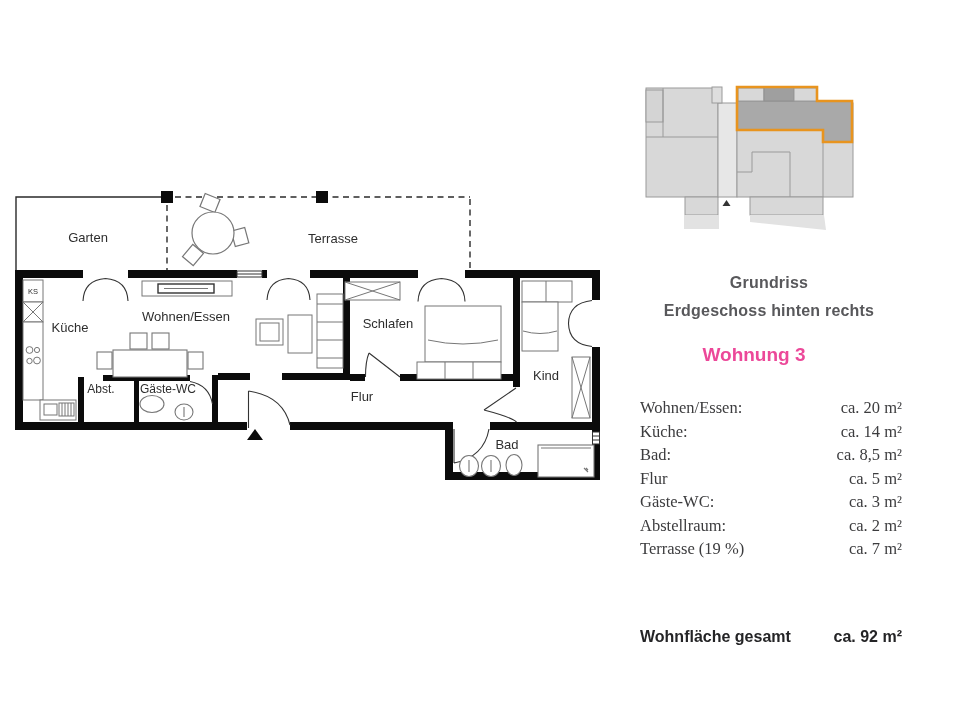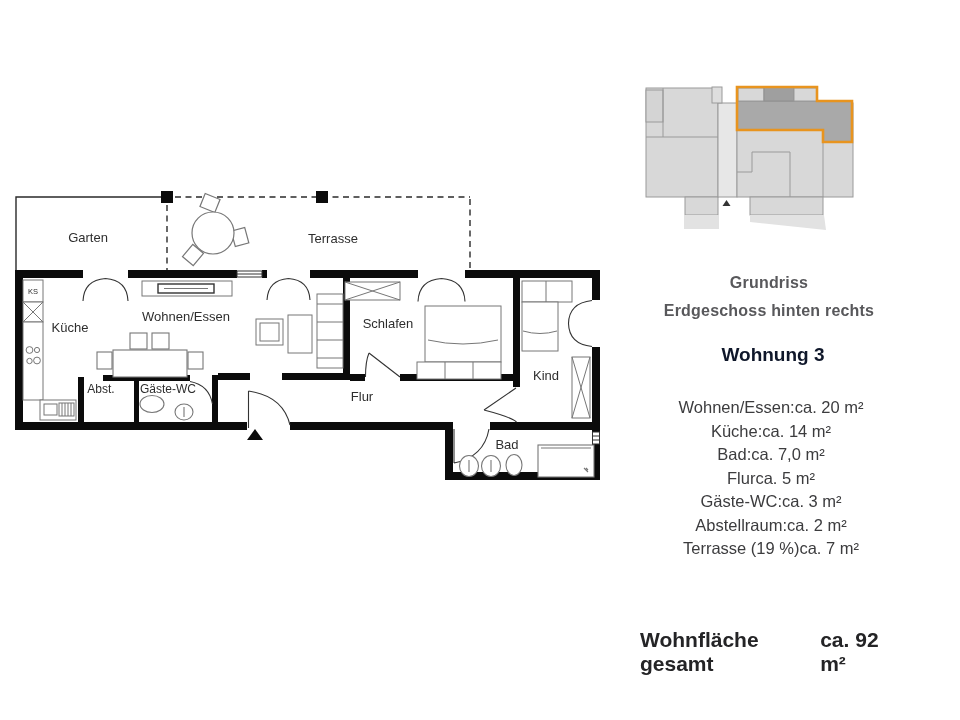--- a/index.html
+++ b/index.html
@@ -6,31 +6,31 @@
   body{
     width:960px;height:720px;position:relative;background:#ffffff;
     font-family:"Liberation Sans", sans-serif;overflow:hidden;
   }
   .abs{position:absolute;}
   .panel-title{
     position:absolute;left:620px;top:269px;width:298px;text-align:center;
     font-size:16px;font-weight:bold;color:#58585b;line-height:28px;letter-spacing:.2px;
   }
   .panel-subtitle{
-    position:absolute;left:624px;top:344px;width:298px;text-align:center;
-    font-size:19px;font-weight:bold;color:#0f172a;
+    position:absolute;left:605px;top:344px;width:298px;text-align:center;
+    font-size:19px;font-weight:bold;color:#ec4899;
   }
   .room-list{
     position:absolute;left:640px;top:396px;width:262px;
     font-size:16.5px;color:#3c3c3e;
   }
-  .room-row{display:flex;justify-content:center;line-height:23.5px;}
+  .room-row{display:flex;justify-content:space-between;line-height:23.5px;font-family:Liberation Serif, serif;}
   .total-row{
     position:absolute;left:640px;top:628px;width:262px;display:flex;
-    justify-content:space-between;font-size:21px;font-weight:bold;color:#242426;
+    justify-content:space-between;font-size:16px;font-weight:bold;color:#242426;
   }
   svg text{font-family:"Liberation Sans", sans-serif;fill:#2e2e2e;}
   .room-label{font-size:13px;}
   .room-label-sm{font-size:12px;}
   .room-label-xs{font-size:7.5px;}
 </style>
 </head>
 <body>
 
 <svg class="abs" style="left:638px;top:80px" width="225" height="152" viewBox="638 80 225 152">
@@ -244,21 +244,21 @@
   <div class="room-row">
     <span>Wohnen/Essen:</span>
     <span>ca. 20 m²</span>
   </div>
   <div class="room-row">
     <span>Küche:</span>
     <span>ca. 14 m²</span>
   </div>
   <div class="room-row">
     <span>Bad:</span>
-    <span>ca. 7,0 m²</span>
+    <span>ca. 8,5 m²</span>
   </div>
   <div class="room-row">
     <span>Flur</span>
     <span>ca. 5 m²</span>
   </div>
   <div class="room-row">
     <span>Gäste-WC:</span>
     <span>ca. 3 m²</span>
   </div>
   <div class="room-row">

